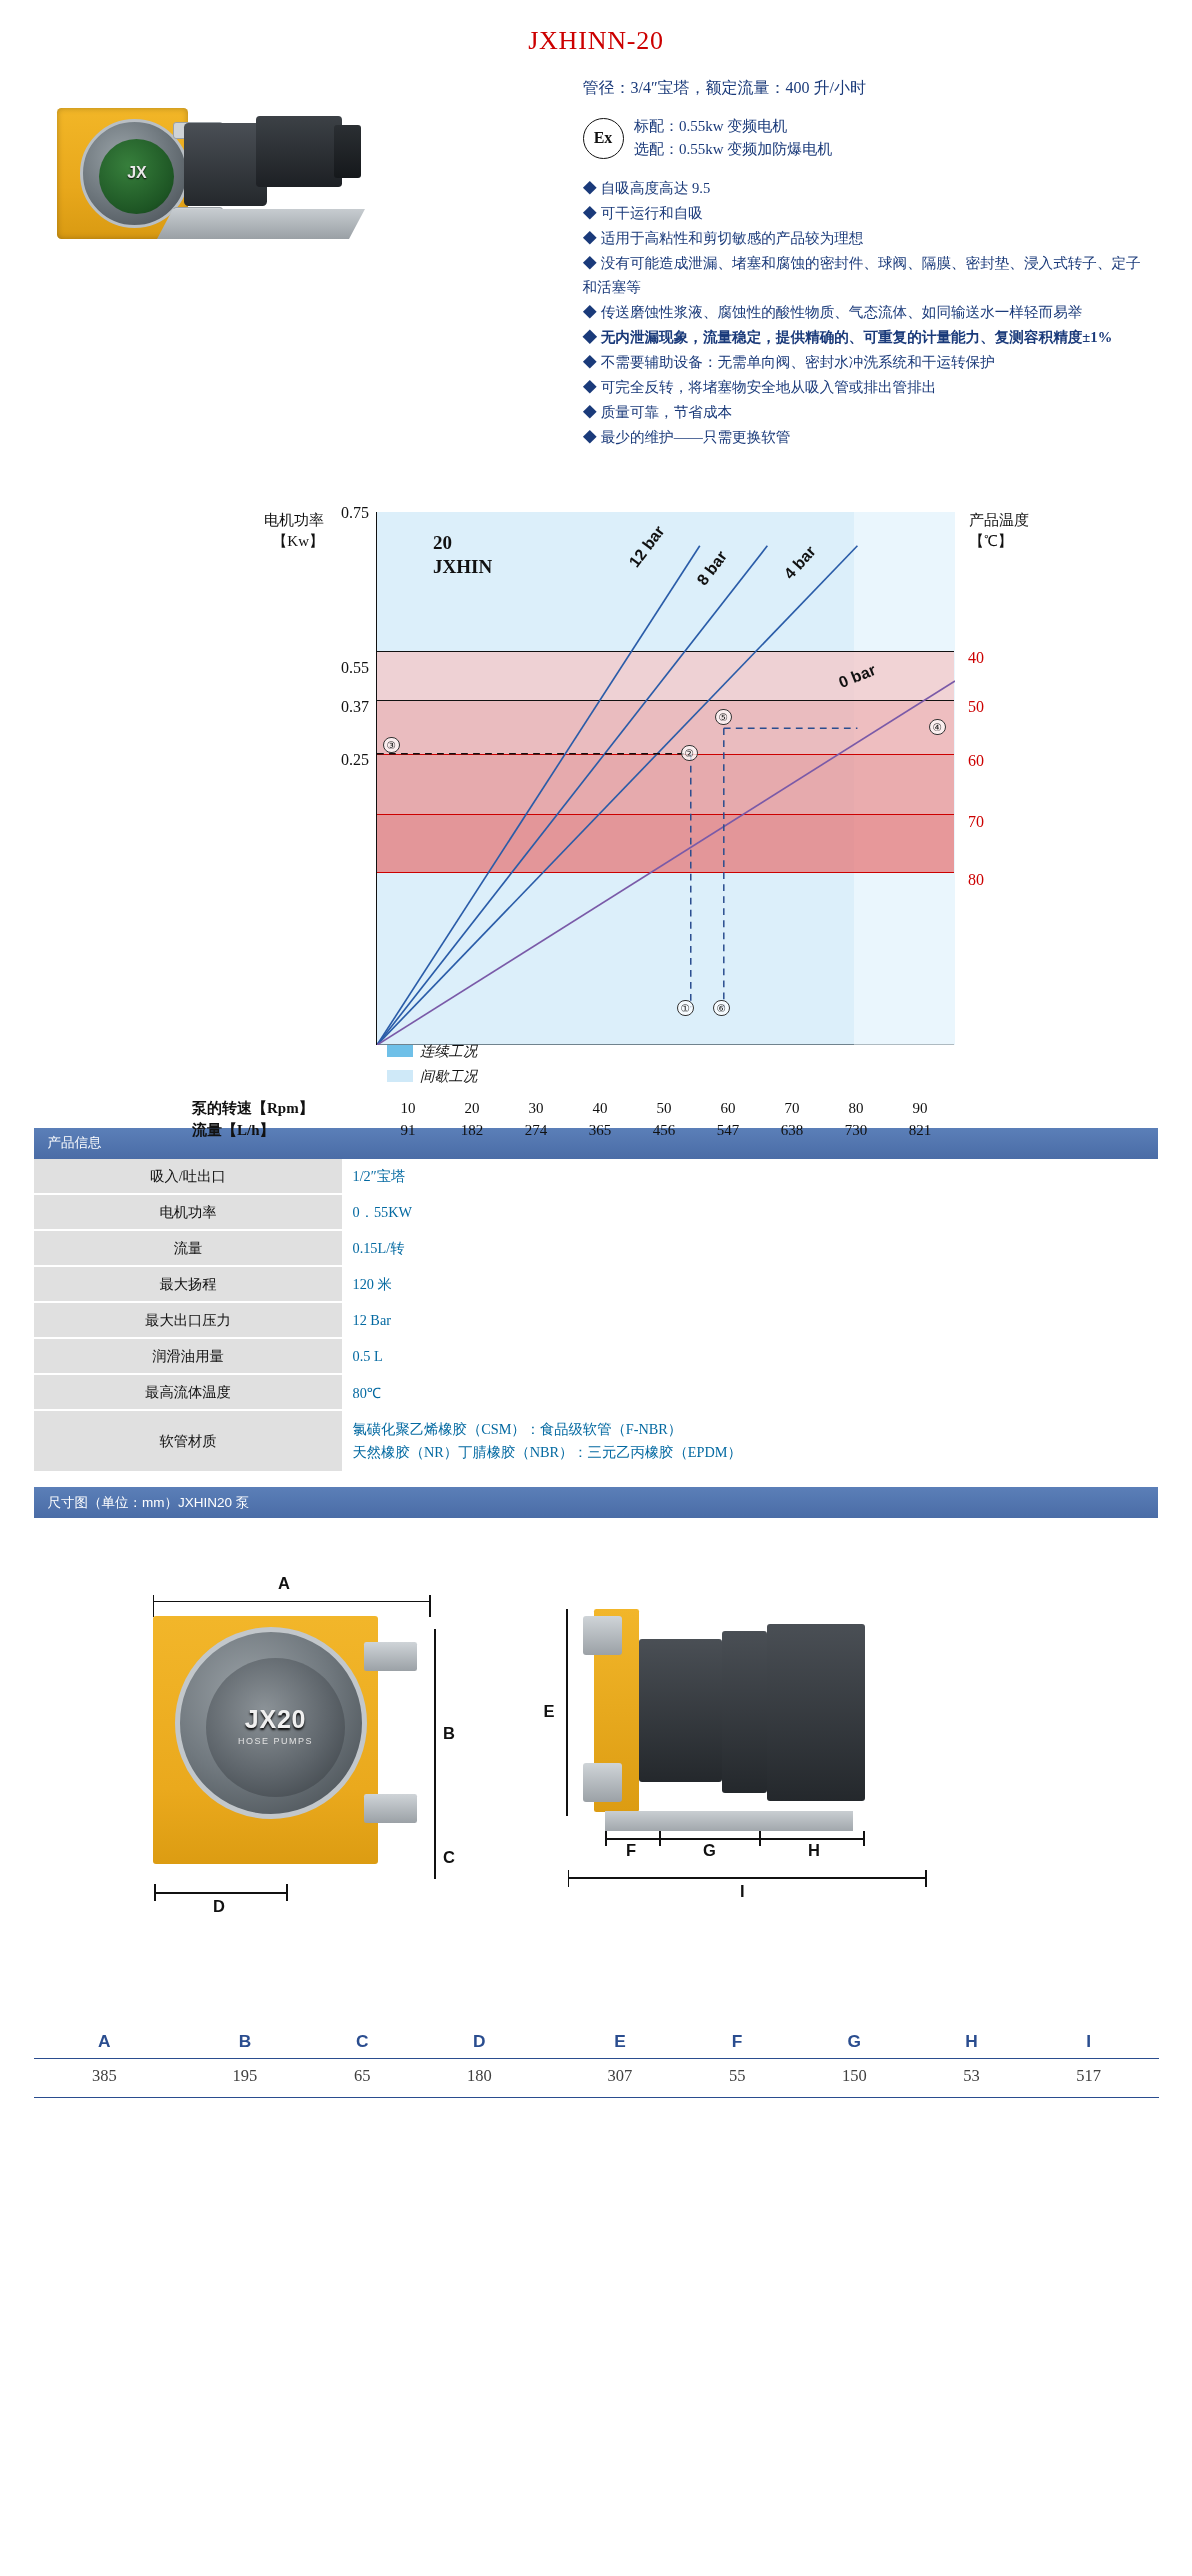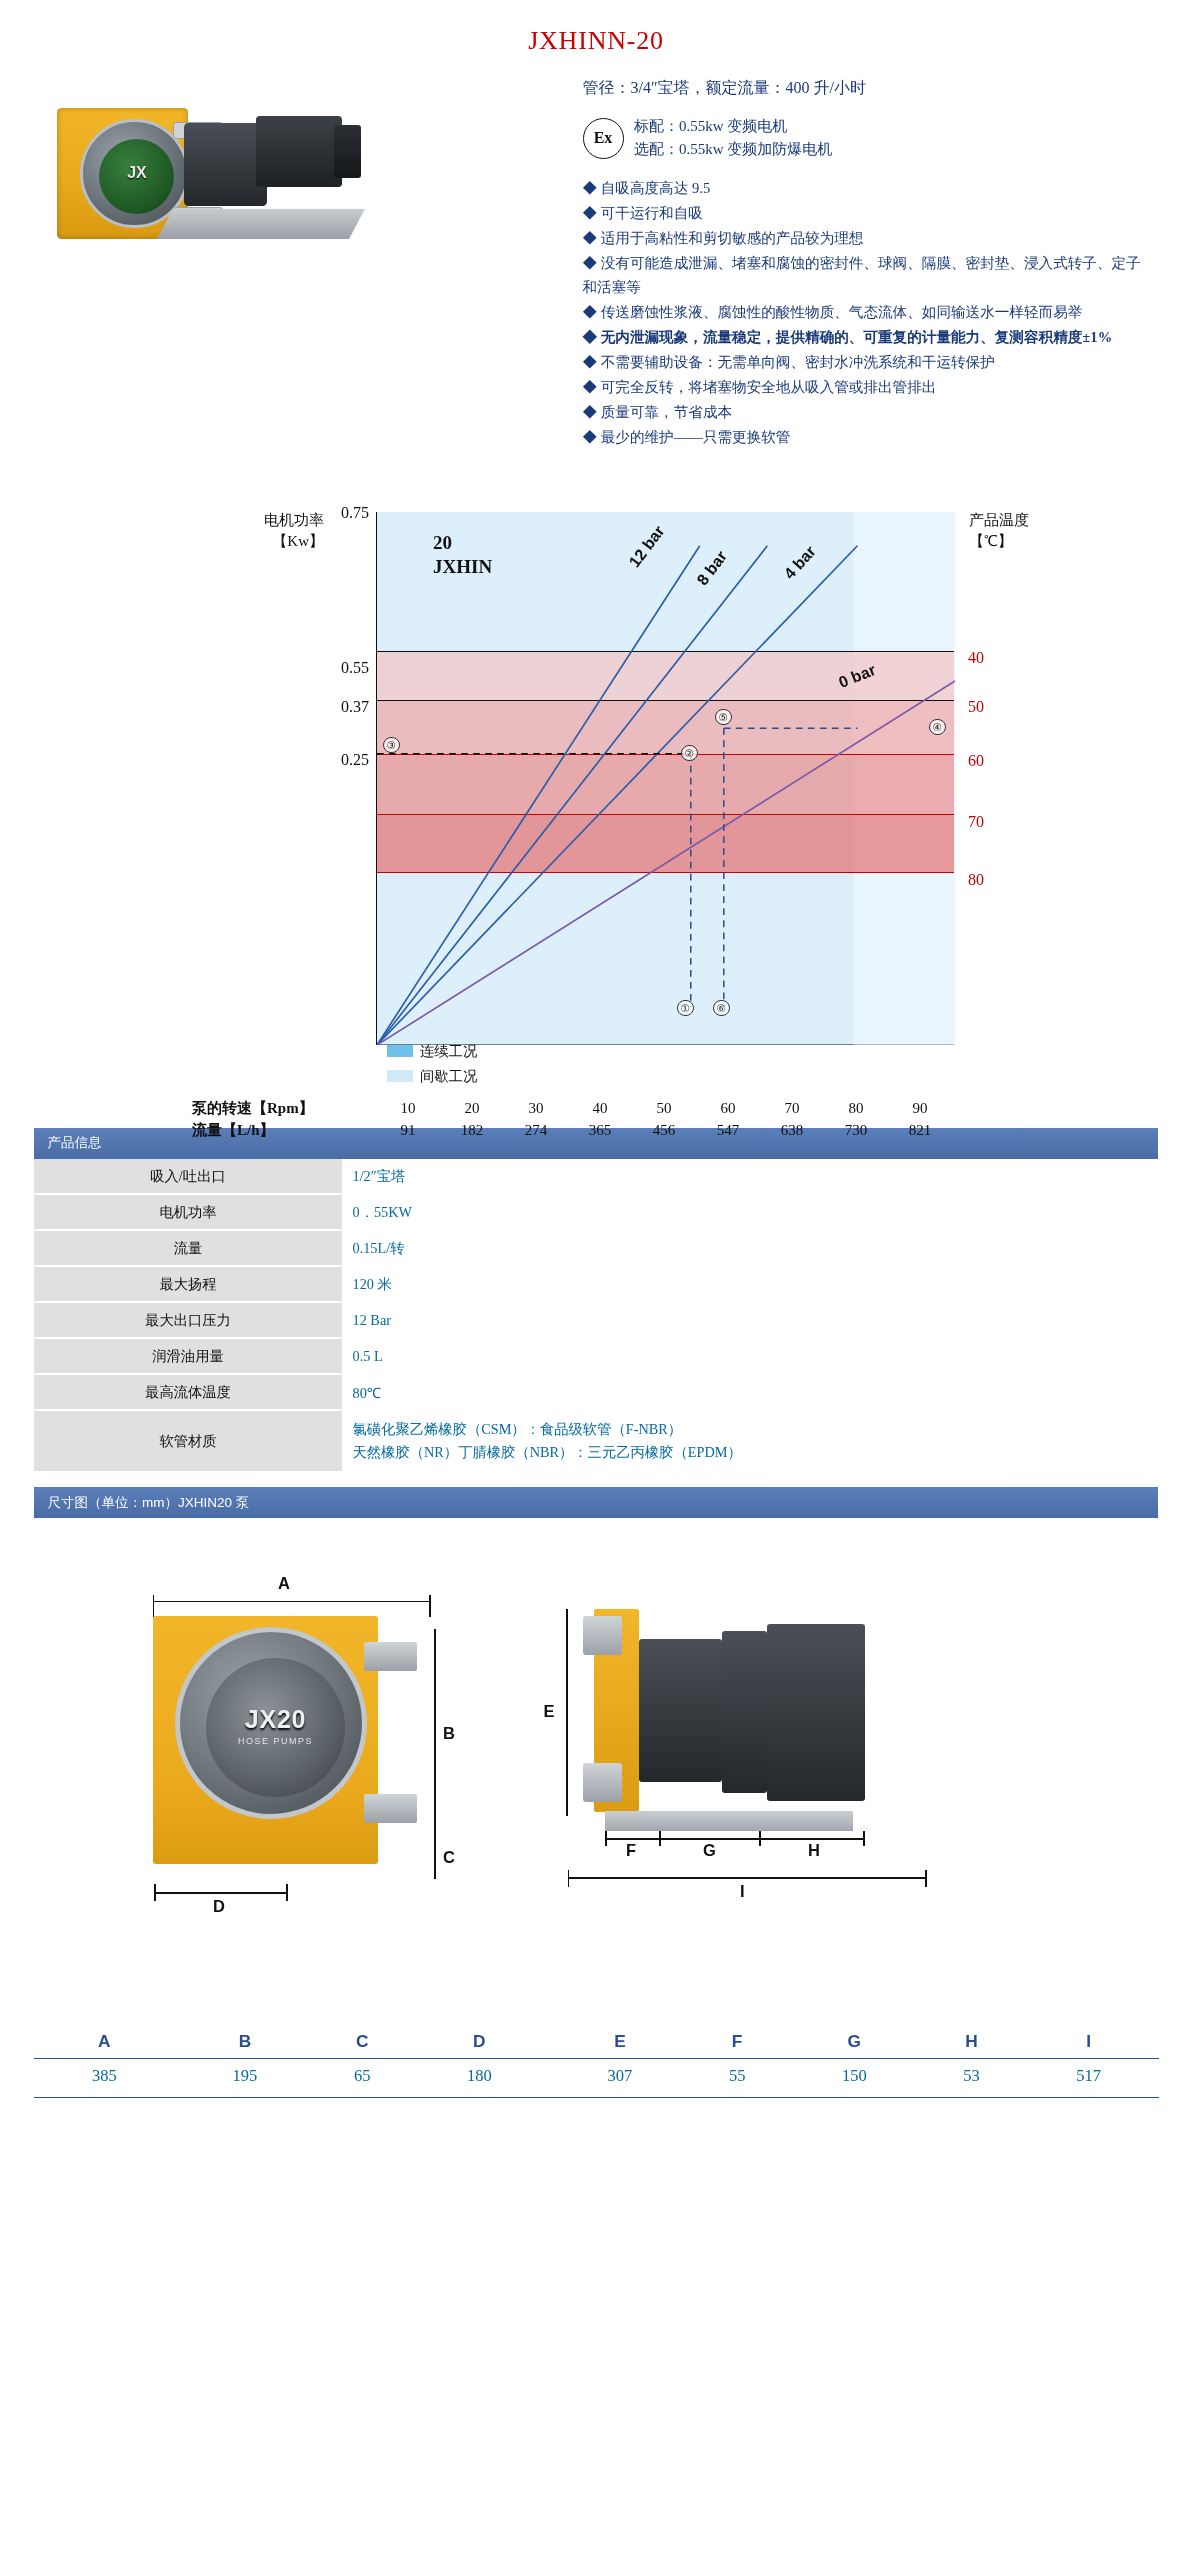--- a/index.html
+++ b/index.html
@@ -128,21 +128,21 @@
   .chart-model {
     position:absolute; left:56px; top:19px; font-size:19px; font-weight:bold;
     color:#111; line-height:1.3; font-family:"Liberation Serif",serif;
   }
   .barlabel {
     position:absolute; font-size:16px; font-weight:bold; color:#111;
     font-family:"Liberation Sans",sans-serif;
     transform-origin:left bottom;
   }
   .legend { position:absolute; left:353px; top:560px; font-size:14.3px; }
-  .legend div { display:flex; align-items:center; gap:7.5px; margin-bottom:6px; }
+  .legend div { display:flex; align-items:center; gap:7.5px; margin-bottom:6px;font-style:italic; }
   .sw { width:25.5px; height:12.8px; display:inline-block; }
   .table-rows { position:absolute; left:158px; top:615px; width:886px; }
   .trow { display:flex; font-size:15px; line-height:22.5px; }
   .trow .rh { width:184px; text-align:left; font-weight:bold; }
   .trow .cell { width:64px; text-align:center; }
   .circ {
     position:absolute; width:16.5px; height:16.5px; border:1.1px solid #333; border-radius:50%;
     font-size:10.5px; line-height:15px; text-align:center; color:#222; background:rgba(255,255,255,.75);
   }
 
@@ -191,21 +191,21 @@
   .ds-clamp { position:absolute; width:39px; height:39px; background:linear-gradient(180deg,#cfd4d8,#9ba1a6);
     border-radius:3px; }
 
   .dimline { position:absolute; background:#111; }
   .dimlabel { position:absolute; font-family:"Liberation Sans",sans-serif; font-weight:bold;
     font-size:16.5px; color:#111; }
 
   .dim-table { margin:10.5px 34px 30px 34px; width:1125px; border-collapse:collapse;
     font-family:"Liberation Sans",sans-serif; }
   .dim-table th { color:#2a4d8f; font-size:17.3px; font-weight:bold; padding:6px 0; text-align:center; }
-  .dim-table td { font-size:16.5px; padding:7.5px 0 10.5px 0; text-align:center; color:#0369a1;
+  .dim-table td { font-size:16.5px; padding:7.5px 0 10.5px 0; text-align:center; color:#404040;
     font-family:"Liberation Serif",serif; }
   .dim-table thead tr { border-bottom:1.5px solid #2a4d8f; }
   .dim-table tbody tr { border-bottom:1.5px solid #2a4d8f; }
 </style>
 </head>
 <body>
 
 <div class="page">
 
   <div class="head-title">JXHINN-20</div>

